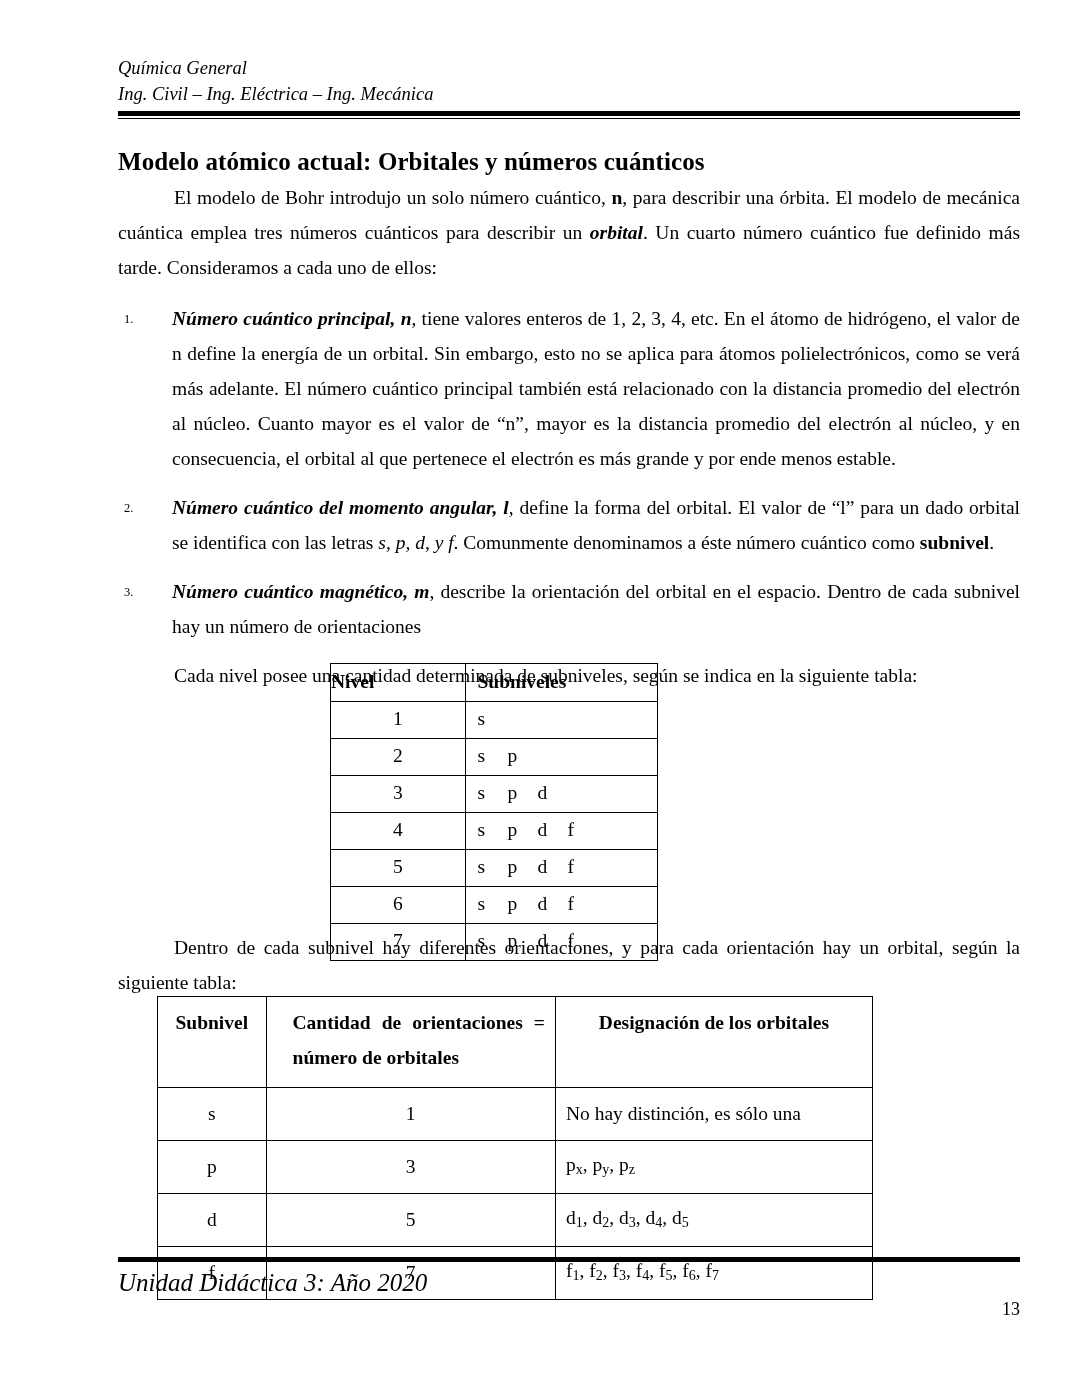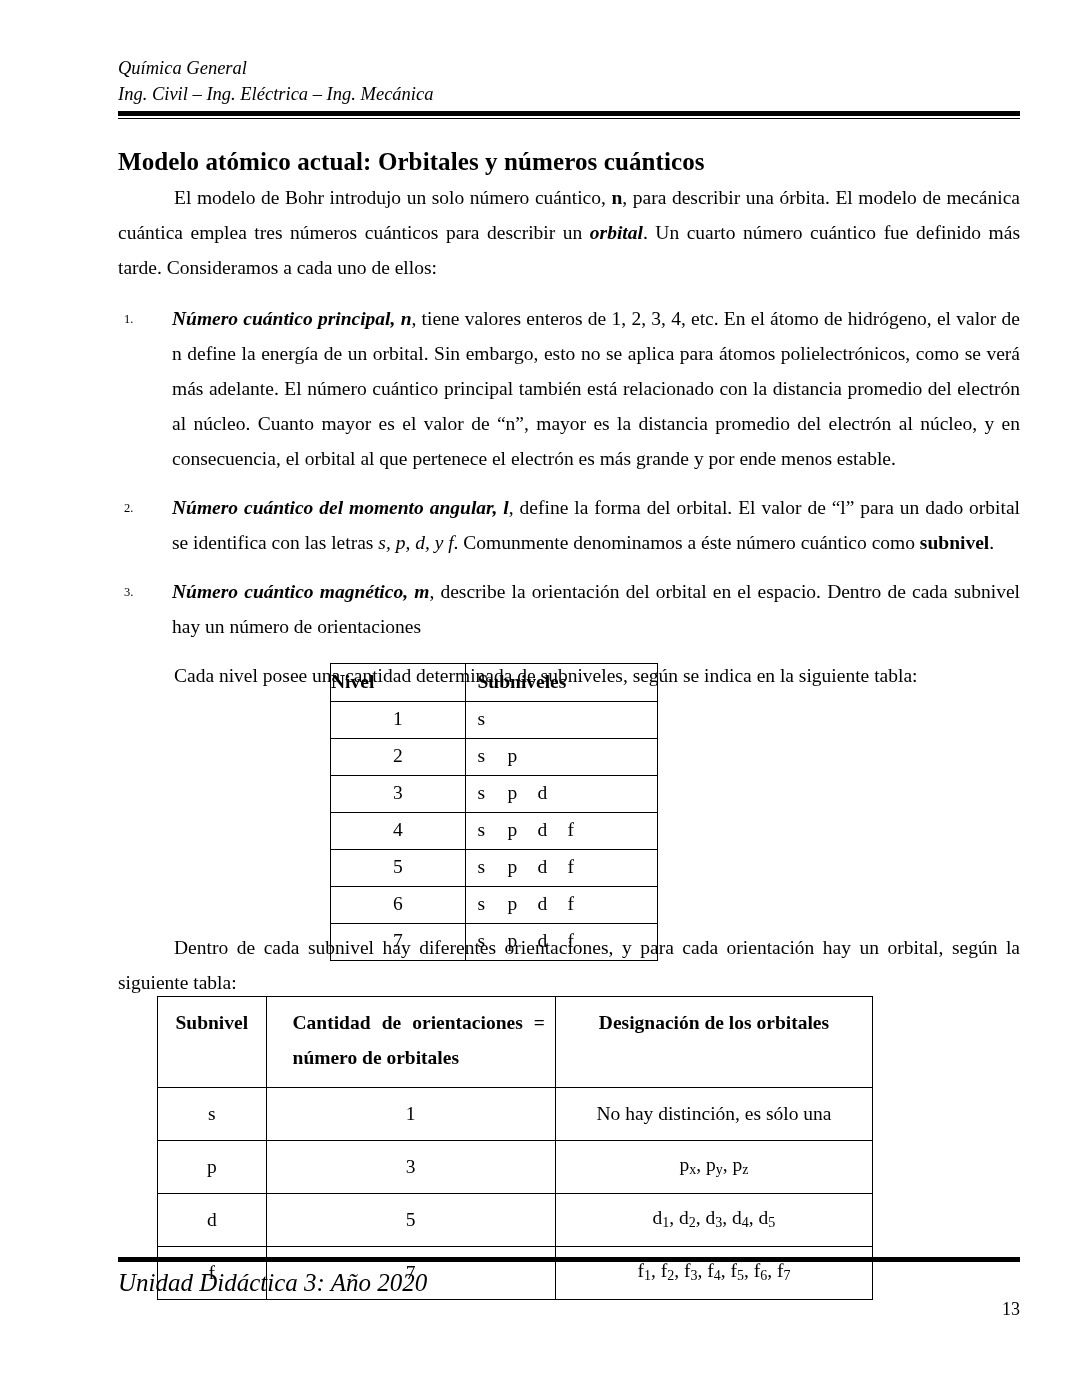--- a/index.html
+++ b/index.html
@@ -174,21 +174,21 @@
     width: 334px;
     text-align: center;
     padding: 8px 10px 12px 10px;
   }
   table.tbl2 td {
     height: 44px;
     line-height: 30px;
   }
   table.tbl2 td.d1 { text-align: center; padding: 4px 6px; }
   table.tbl2 td.d2 { text-align: center; padding: 4px 6px; }
-  table.tbl2 td.d3 { text-align: center;   padding: 4px 10px; }
+  table.tbl2 td.d3 { text-align: left;   padding: 4px 10px; }
   sub { font-size: 0.72em; vertical-align: -0.22em; }
 
   
   .footer {
     position: absolute;
     left: 118px;
     top: 1257px;
     width: 902px;
   }
   .footer .rule-thick { margin-top: 0; }

